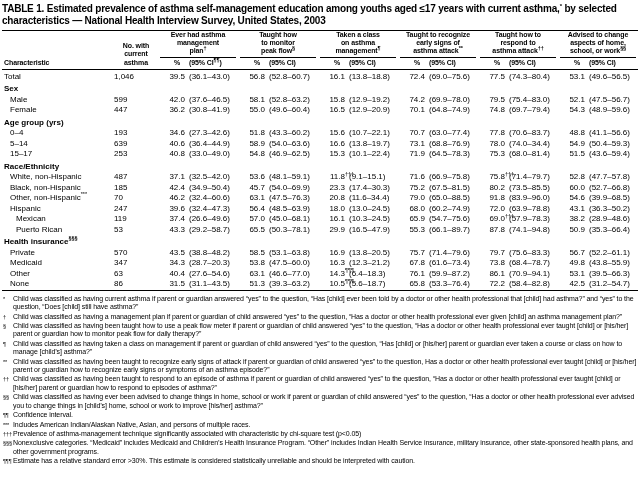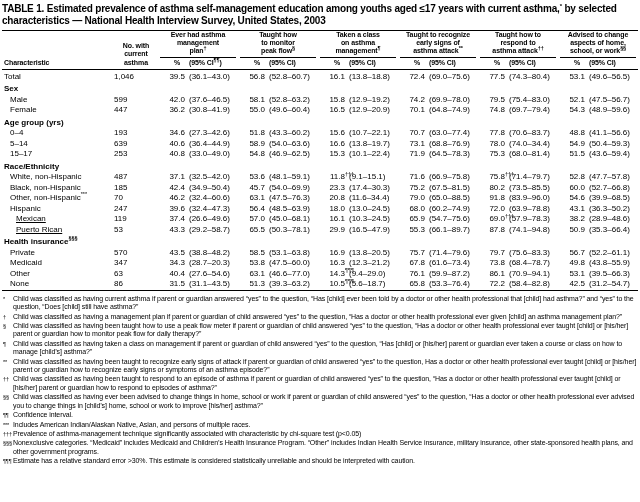--- a/index.html
+++ b/index.html
@@ -22,21 +22,21 @@
   .group-label sup, thead sup { font-size:5.5px; line-height:0; }
   tr.sub-row th { border-bottom:1px solid #000; padding-bottom:2px; padding-top:1px; }
   th.pcth { text-align:right; padding-right:5px; }
   th.cih  { text-align:left; padding-left:4px; white-space:nowrap; }
 
   tbody td { font-size:8px; line-height:10.5px; white-space:nowrap; vertical-align:bottom; color:#000; }
   tbody tr:first-child td { padding-top:2px; }
   td.char { text-align:left; }
   td.ind0 { padding-left:2px; }
   td.ind1 { padding-left:8px; }
-  td.ind2 { padding-left:14px;text-decoration:underline; }
+  td.ind2 { padding-left:14px; }
   td.num { text-align:left; padding-right:8px; }
   td.pct { text-align:right; }
   td.ci  { text-align:left; padding-left:4px; }
   tr.section td { font-weight:bold; padding-top:2px; }
   tbody sup { font-size:5.5px; line-height:0; }
   sup.csup { display:inline-block; width:0; overflow:visible; white-space:nowrap;
              vertical-align:super; font-size:5.5px; }
   td.char sup { font-size:5.5px; }
 
   .footnotes { margin-top:4px; }
@@ -372,21 +372,21 @@
           <td class="ci">(43.8–55.9)</td>
         </tr>
         <tr>
           <td class="char ind1">Other</td>
           <td class="num">63</td>
           <td class="pct">40.4</td>
           <td class="ci">(27.6–54.6)</td>
           <td class="pct">63.1</td>
           <td class="ci">(46.6–77.0)</td>
           <td class="pct">14.3<sup class="csup">¶¶¶</sup></td>
-          <td class="ci">(9.4–29.0)</td>
+          <td class="ci">(6.4–18.3)</td>
           <td class="pct">76.1</td>
           <td class="ci">(59.9–87.2)</td>
           <td class="pct">86.1</td>
           <td class="ci">(70.9–94.1)</td>
           <td class="pct">53.1</td>
           <td class="ci">(39.5–66.3)</td>
         </tr>
         <tr>
           <td class="char ind1">None</td>
           <td class="num">86</td>

